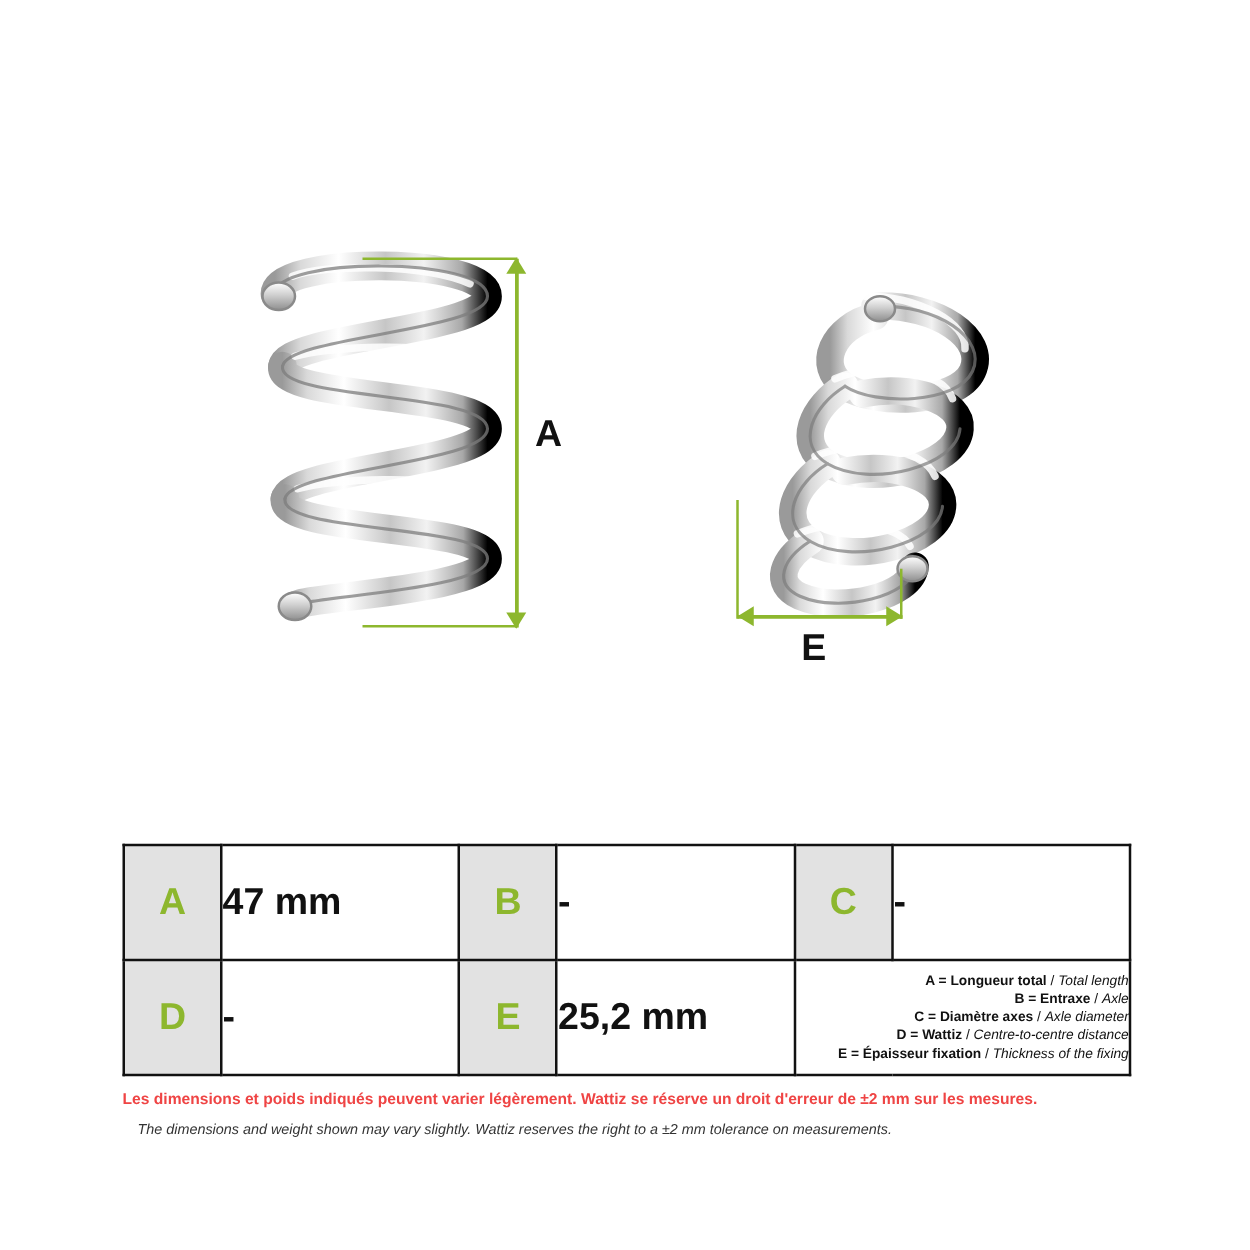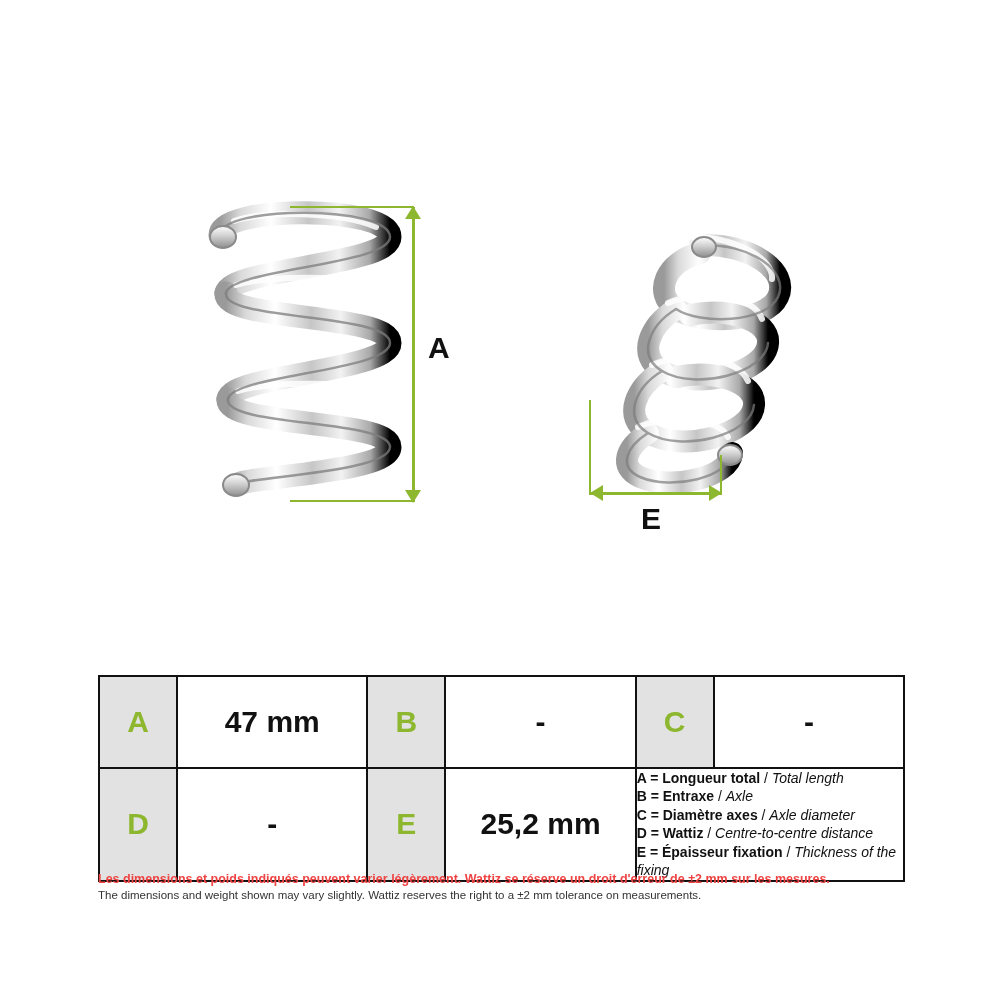--- a/index.html
+++ b/index.html
@@ -98,52 +98,52 @@
     width: 78px;
     height: 92px;
     background: #e2e2e2;
     text-align: center;
     font-weight: bold;
     font-size: 30px;
     color: #8db72e;
   }
   .value-cell {
     width: 190px;
-    text-align: center;
     font-weight: bold;
     font-size: 30px;
     color: #111111;
   }
   .legend-cell {
     padding: 8px 0 8px 10px;
-    font-size: 14px;
+    font-size: 11px;
     line-height: 1.32;
     color: #111111;
-    text-align: left;
+    text-align: right;
   }
   .legend-cell .lg-key { font-weight: bold; }
   .legend-cell .lg-en { font-style: italic; }
 
   
   .notes {
     position: absolute;
     left: 98px;
     top: 872px;
     width: 820px;
   }
   .note-fr {
     font-size: 12.5px;
     font-weight: bold;
     color: #ef4444;
     margin: 0 0 3px 0;
   }
   .note-en {
     font-size: 11.5px;
+    font-style: italic;
     color: #333333;
-    margin: 0;
+    margin: 12px;
   }
 </style>
 </head>
 <body>
 
 <div class="stage">
 
   <div class="spring-wrap" id="spring-left">
     <svg width="230" height="330" viewBox="0 0 230 330" xmlns="http://www.w3.org/2000/svg" aria-hidden="true">
       <defs>

